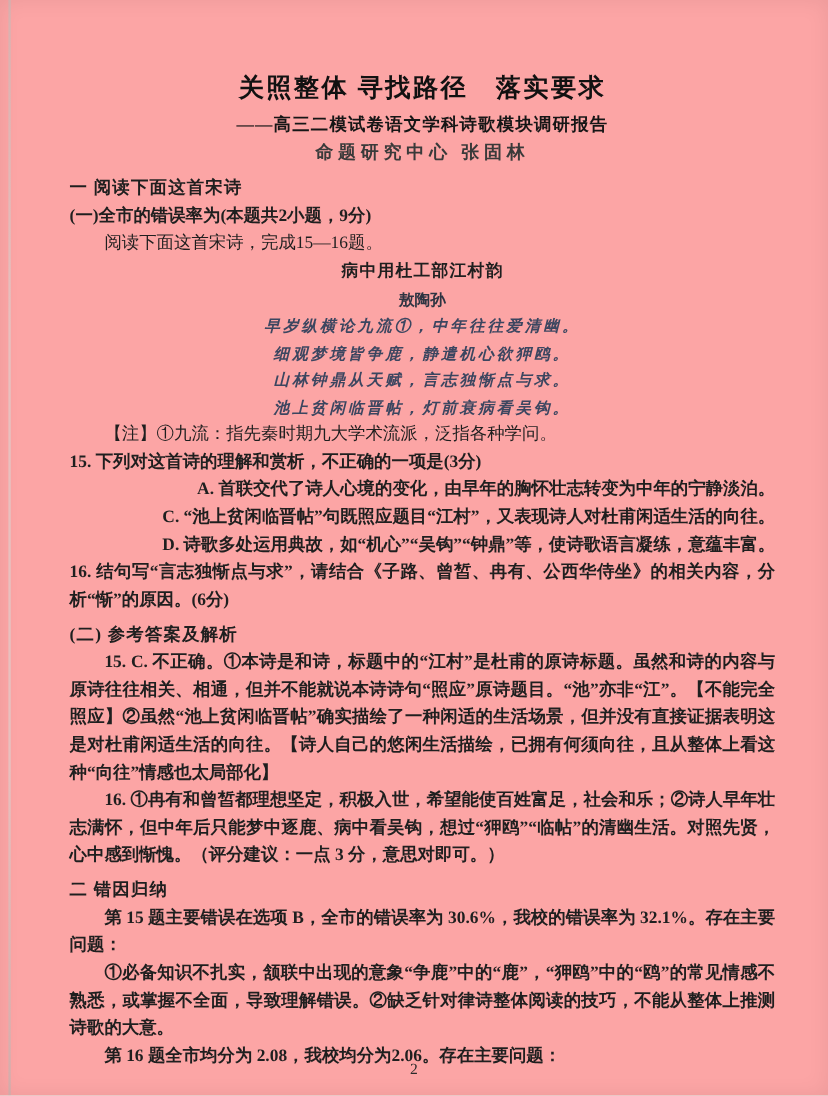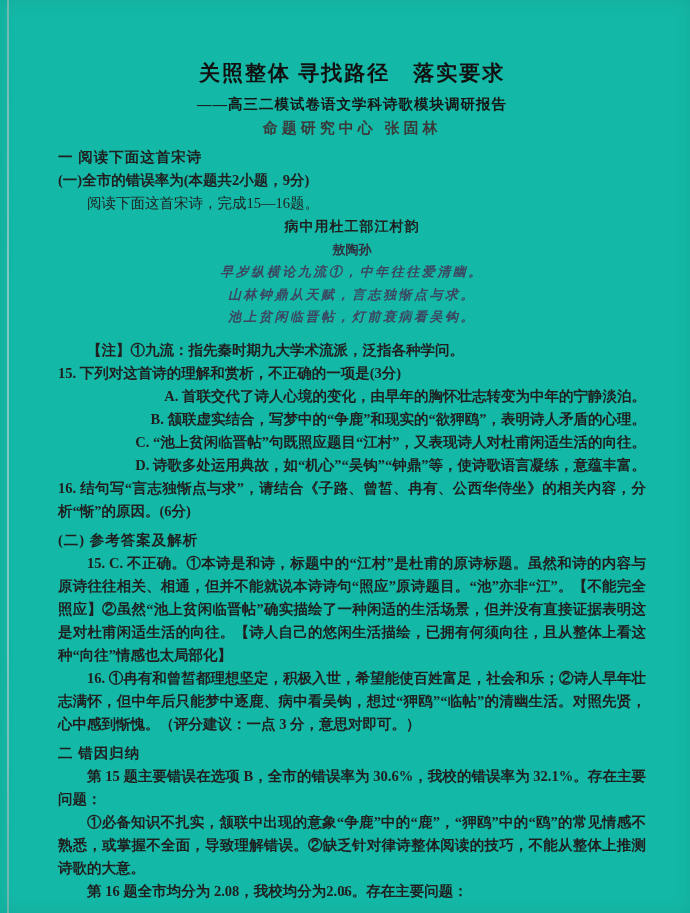--- a/index.html
+++ b/index.html
@@ -1,19 +1,19 @@
 <!DOCTYPE html>
 <html><head>
 <meta charset="utf-8">
 <style>
   html,body{margin:0;padding:0;background:#e7e6e3;}
   .canvas{
     position:relative;
     width:690px;height:913px;
-    background:#14b8a6;
+    background:#fca5a5;
     overflow:hidden;
     font-family:"Liberation Serif","DejaVu Serif",serif;
     color:#1f1f1f;
     box-shadow:inset 0 0 18px rgba(0,0,0,0.07);
   }
   .scan-edge{
     position:absolute;left:7px;top:0;bottom:0;width:2px;
     background:linear-gradient(#bdbcb9,#d8d7d4 30%,#d8d7d4 70%,#b5b4b1);
     opacity:.55;
   }
@@ -42,21 +42,21 @@
   .heading{font-weight:700;letter-spacing:1px;margin-top:6px;}
   .sub-heading{font-weight:700;}
   .instruction{ text-indent:2em; }
   .poem-title{font-weight:700;font-size:14px;letter-spacing:1px;line-height:24px;}
   .poem-author{font-weight:600;font-size:13px;line-height:22px;color:#2e3442;}
   .poem-line{
     font-style:italic;font-weight:600;
     font-size:13px;line-height:22.5px;letter-spacing:2.5px;
     color:#3c4660;
   }
-  .poem-note{ text-indent:2em; font-weight:700;margin-top:10px; }
+  .poem-note{ text-indent:2em; font-weight:400; }
   .stem{ font-weight:600; }
   .option{ margin-left:2em; font-weight:600; text-align:right; }
   .answer-para{ text-indent:2em; font-weight:600; }
   .plain-para{ text-indent:2em; }
   .bold-para{ font-weight:600; }
   .page-number{
     position:absolute;left:0;right:0;bottom:14px;
     text-align:center;font-size:13px;color:#2a2a2a;
     font-family:"Liberation Serif","DejaVu Serif",serif;
   }
@@ -73,27 +73,27 @@
     <div class="doc-subtitle t-center">——高三二模试卷语文学科诗歌模块调研报告</div>
     <div class="doc-byline t-center">命题研究中心 张固林</div>
 
     <div class="body-text heading">一 阅读下面这首宋诗</div>
     <div class="body-text sub-heading">(一)全市的错误率为(本题共2小题，9分)</div>
     <div class="body-text instruction">阅读下面这首宋诗，完成15—16题。</div>
 
     <div class="poem-title t-center">病中用杜工部江村韵</div>
     <div class="poem-author t-center">敖陶孙</div>
     <div class="poem-line t-center">早岁纵横论九流①，中年往往爱清幽。</div>
+    <div class="poem-line t-center">细观梦境皆争鹿，静遣机心欲狎鸥。</div>
     <div class="poem-line t-center">山林钟鼎从天赋，言志独惭点与求。</div>
     <div class="poem-line t-center">池上贫闲临晋帖，灯前衰病看吴钩。</div>
     <div class="body-text poem-note">【注】①九流：指先秦时期九大学术流派，泛指各种学问。</div>
 
     <div class="body-text stem">15. 下列对这首诗的理解和赏析，不正确的一项是(3分)</div>
     <div class="body-text option">A. 首联交代了诗人心境的变化，由早年的胸怀壮志转变为中年的宁静淡泊。</div>
-    <div class="body-text option">B. 颔联虚实结合，写梦中的“争鹿”和现实的“欲狎鸥”，表明诗人矛盾的心理。</div>
     <div class="body-text option">C. “池上贫闲临晋帖”句既照应题目“江村”，又表现诗人对杜甫闲适生活的向往。</div>
     <div class="body-text option">D. 诗歌多处运用典故，如“机心”“吴钩”“钟鼎”等，使诗歌语言凝练，意蕴丰富。</div>
     <div class="body-text stem">16. 结句写“言志独惭点与求”，请结合《子路、曾皙、冉有、公西华侍坐》的相关内容，分析“惭”的原因。(6分)</div>
 
     <div class="body-text heading">(二) 参考答案及解析</div>
     <div class="body-text answer-para">15. C. 不正确。①本诗是和诗，标题中的“江村”是杜甫的原诗标题。虽然和诗的内容与原诗往往相关、相通，但并不能就说本诗诗句“照应”原诗题目。“池”亦非“江”。【不能完全照应】②虽然“池上贫闲临晋帖”确实描绘了一种闲适的生活场景，但并没有直接证据表明这是对杜甫闲适生活的向往。【诗人自己的悠闲生活描绘，已拥有何须向往，且从整体上看这种“向往”情感也太局部化】</div>
     <div class="body-text answer-para">16. ①冉有和曾皙都理想坚定，积极入世，希望能使百姓富足，社会和乐；②诗人早年壮志满怀，但中年后只能梦中逐鹿、病中看吴钩，想过“狎鸥”“临帖”的清幽生活。对照先贤，心中感到惭愧。（评分建议：一点 3 分，意思对即可。）</div>
 
     <div class="body-text heading">二 错因归纳</div>
     <div class="body-text plain-para bold-para">第 15 题主要错误在选项 B，全市的错误率为 30.6%，我校的错误率为 32.1%。存在主要问题：</div>

